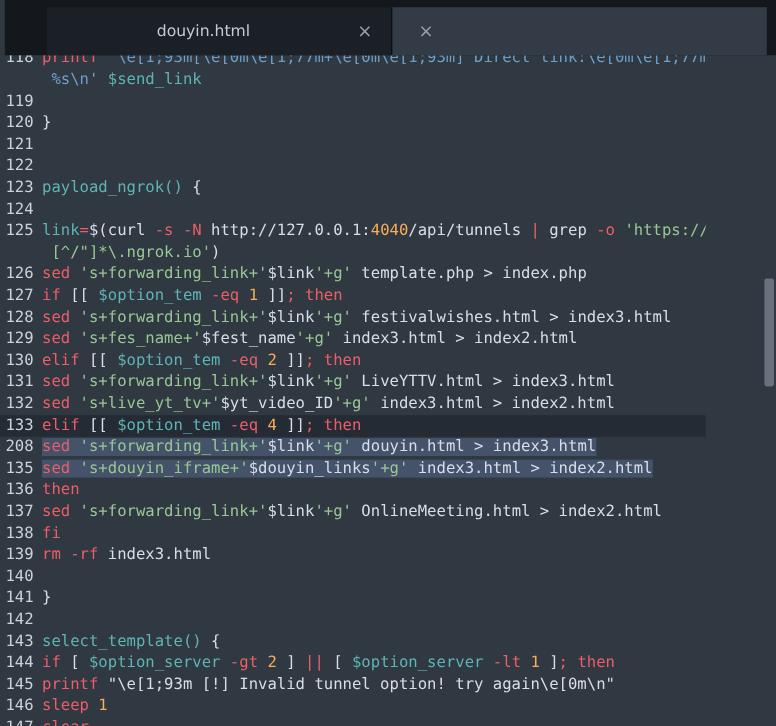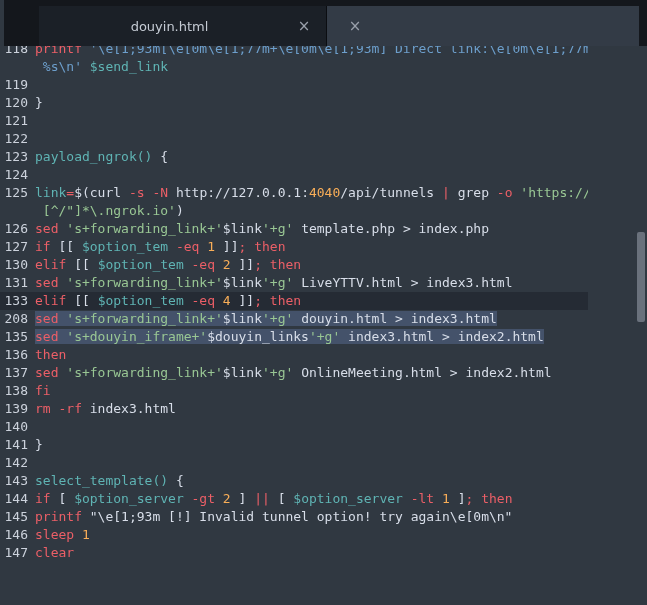--- a/index.html
+++ b/index.html
@@ -68,22 +68,25 @@
         <div class="line"><span class="gut">119</span><span class="code"></span></div>
         <div class="line"><span class="gut">120</span><span class="code"><span class="p">}</span></span></div>
         <div class="line"><span class="gut">121</span><span class="code"></span></div>
         <div class="line"><span class="gut">122</span><span class="code"></span></div>
         <div class="line"><span class="gut">123</span><span class="code"><span class="f">payload_ngrok()</span><span class="p"> {</span></span></div>
         <div class="line"><span class="gut">124</span><span class="code"></span></div>
         <div class="line"><span class="gut">125</span><span class="code"><span class="v">link</span><span class="k">=</span><span class="p">$(curl </span><span class="k">-s -N </span><span class="p">http://127.0.0.1:</span><span class="n">4040</span><span class="p">/api/tunnels </span><span class="k">| </span><span class="p">grep </span><span class="k">-o </span><span class="s">'https://-</span></span></div>
         <div class="line"><span class="gut"></span><span class="code"><span class="s"> [^/"]*\.ngrok.io'</span><span class="p">)</span></span></div>
         <div class="line"><span class="gut">126</span><span class="code"><span class="k">sed </span><span class="s">'s+forwarding_link+'</span><span class="p">$link</span><span class="s">'+g'</span><span class="p"> template.php &gt; index.php</span></span></div>
         <div class="line"><span class="gut">127</span><span class="code"><span class="k">if </span><span class="p">[[ </span><span class="v">$option_tem</span><span class="p"> </span><span class="k">-eq </span><span class="n">1</span><span class="p"> ]]</span><span class="k">; then</span></span></div>
+        <div class="line"><span class="gut">128</span><span class="code"><span class="k">sed </span><span class="s">'s+forwarding_link+'</span><span class="p">$link</span><span class="s">'+g'</span><span class="p"> festivalwishes.html &gt; index3.html</span></span></div>
+        <div class="line"><span class="gut">129</span><span class="code"><span class="k">sed </span><span class="s">'s+fes_name+'</span><span class="p">$fest_name</span><span class="s">'+g'</span><span class="p"> index3.html &gt; index2.html</span></span></div>
         <div class="line"><span class="gut">130</span><span class="code"><span class="k">elif </span><span class="p">[[ </span><span class="v">$option_tem</span><span class="p"> </span><span class="k">-eq </span><span class="n">2</span><span class="p"> ]]</span><span class="k">; then</span></span></div>
         <div class="line"><span class="gut">131</span><span class="code"><span class="k">sed </span><span class="s">'s+forwarding_link+'</span><span class="p">$link</span><span class="s">'+g'</span><span class="p"> LiveYTTV.html &gt; index3.html</span></span></div>
+        <div class="line"><span class="gut">132</span><span class="code"><span class="k">sed </span><span class="s">'s+live_yt_tv+'</span><span class="p">$yt_video_ID</span><span class="s">'+g'</span><span class="p"> index3.html &gt; index2.html</span></span></div>
         <div class="line current"><span class="gut">133</span><span class="code"><span class="k">elif </span><span class="p">[[ </span><span class="v">$option_tem</span><span class="p"> </span><span class="k">-eq </span><span class="n">4</span><span class="p"> ]]</span><span class="k">; then</span></span></div>
         <div class="line"><span class="gut">208</span><span class="code"><span class="sel"><span class="k">sed </span><span class="s">'s+forwarding_link+'</span><span class="p">$link</span><span class="s">'+g'</span><span class="p"> douyin.html &gt; index3.html</span></span></span></div>
         <div class="line"><span class="gut">135</span><span class="code"><span class="sel"><span class="k">sed </span><span class="s">'s+douyin_iframe+'</span><span class="p">$douyin_links</span><span class="s">'+g'</span><span class="p"> index3.html &gt; index2.html</span></span></span></div>
         <div class="line"><span class="gut">136</span><span class="code"><span class="k">then</span></span></div>
         <div class="line"><span class="gut">137</span><span class="code"><span class="k">sed </span><span class="s">'s+forwarding_link+'</span><span class="p">$link</span><span class="s">'+g'</span><span class="p"> OnlineMeeting.html &gt; index2.html</span></span></div>
         <div class="line"><span class="gut">138</span><span class="code"><span class="k">fi</span></span></div>
         <div class="line"><span class="gut">139</span><span class="code"><span class="k">rm -rf </span><span class="p">index3.html</span></span></div>
         <div class="line"><span class="gut">140</span><span class="code"></span></div>
         <div class="line"><span class="gut">141</span><span class="code"><span class="p">}</span></span></div>
         <div class="line"><span class="gut">142</span><span class="code"></span></div>

